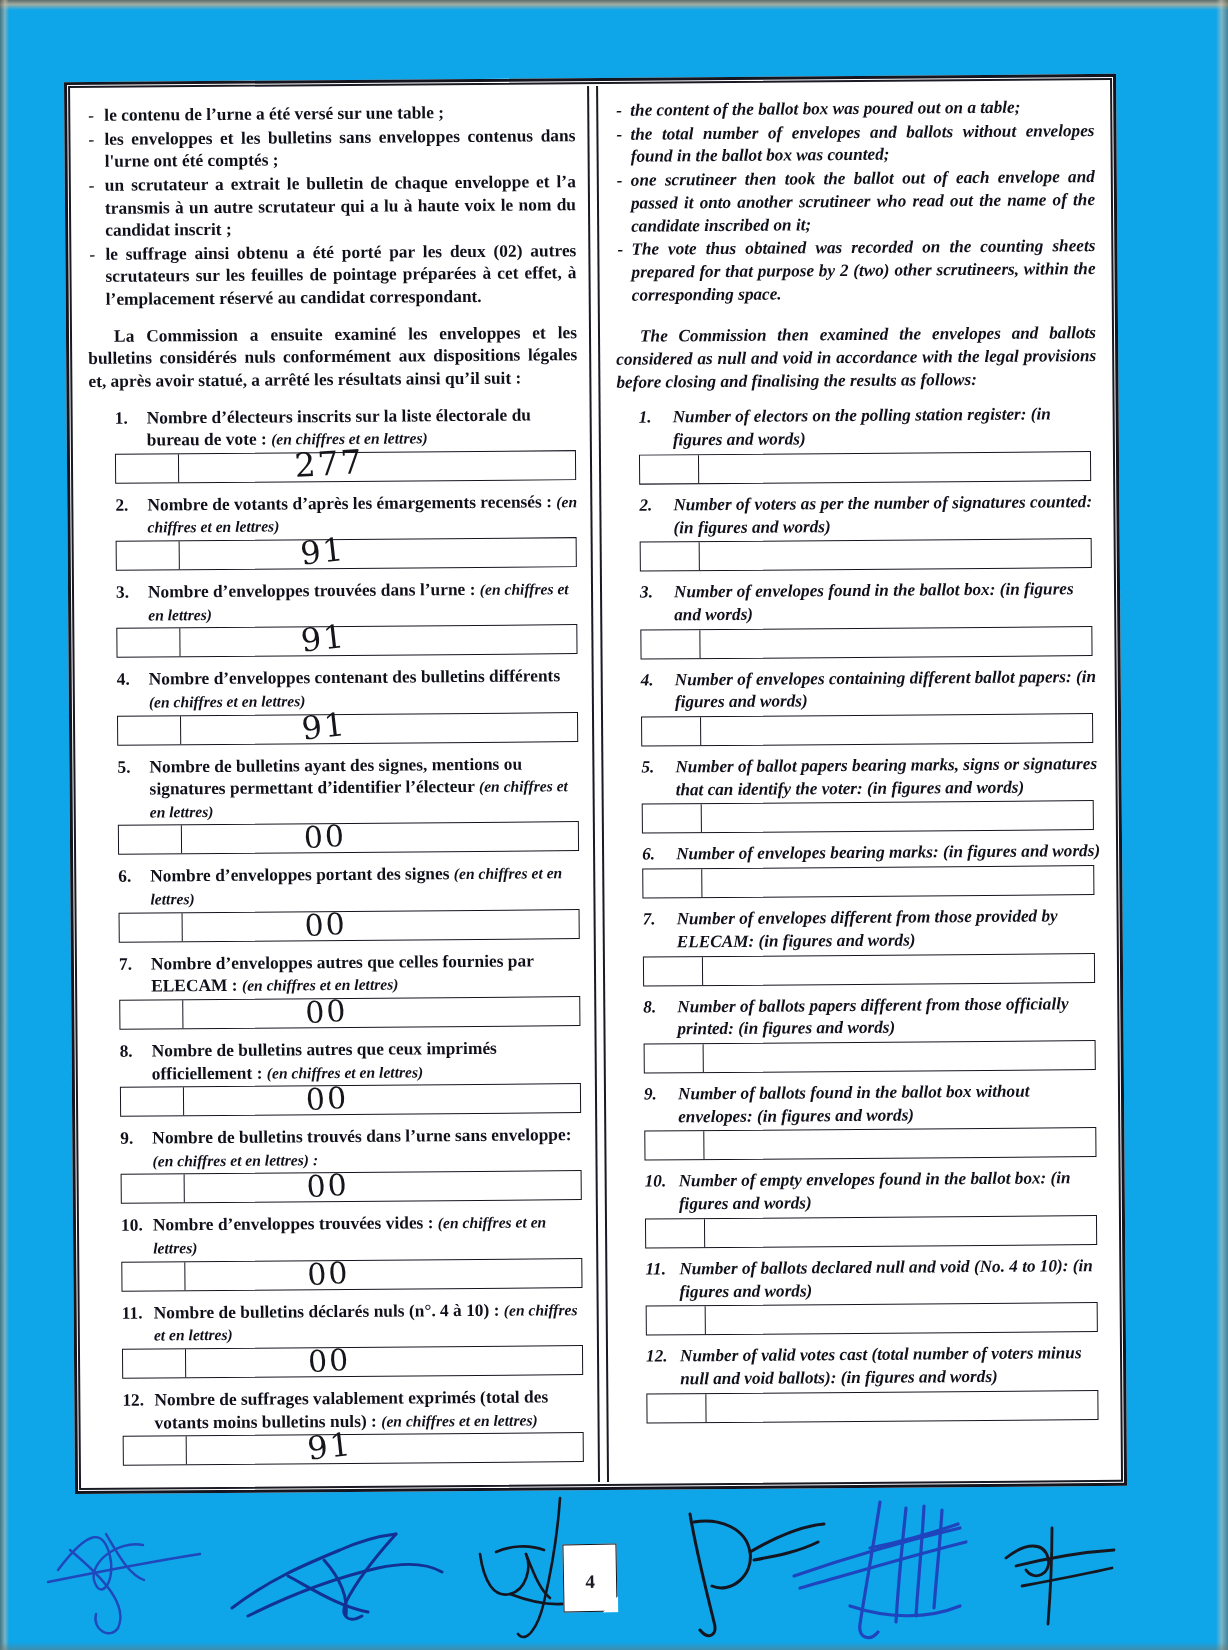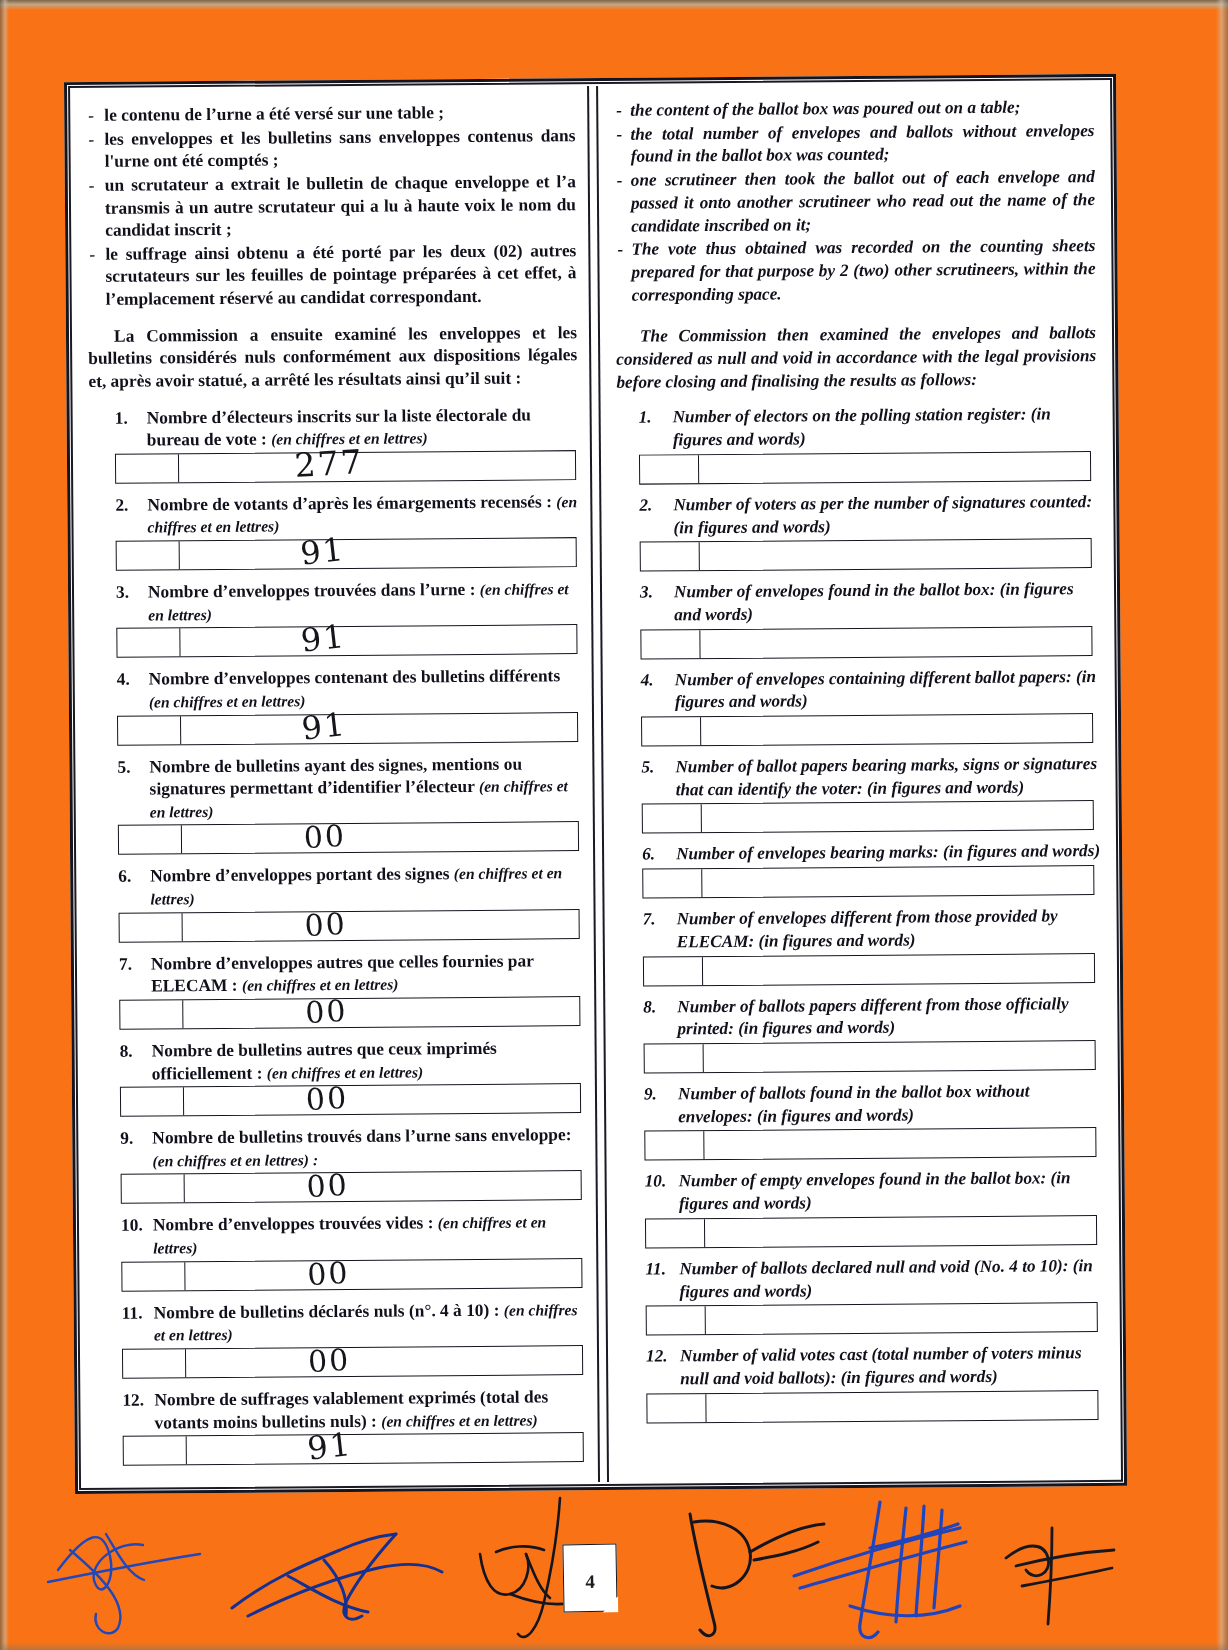--- a/index.html
+++ b/index.html
@@ -4,21 +4,21 @@
 <style>
   html, body {
     margin: 0;
     padding: 0;
     background: #ffffff;
   }
   #page {
     position: relative;
     width: 1228px;
     height: 1650px;
-    background: #f97316;
+    background: #0ea5e9;
     overflow: hidden;
     font-family: "Liberation Serif", "DejaVu Serif", serif;
   }
 
   
   .scan-edge-top {
     position: absolute; left: 0; top: 0; width: 1228px; height: 10px;
     background: linear-gradient(180deg, #6b6252 0%, #b9ae97 45%, rgba(255,255,255,0) 100%);
     opacity: .85;
   }

